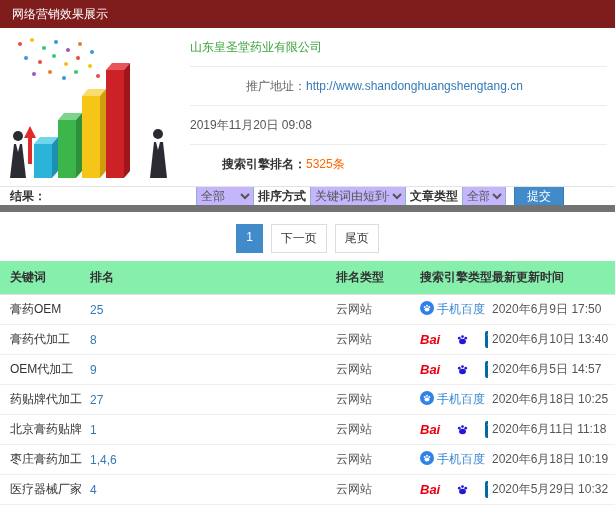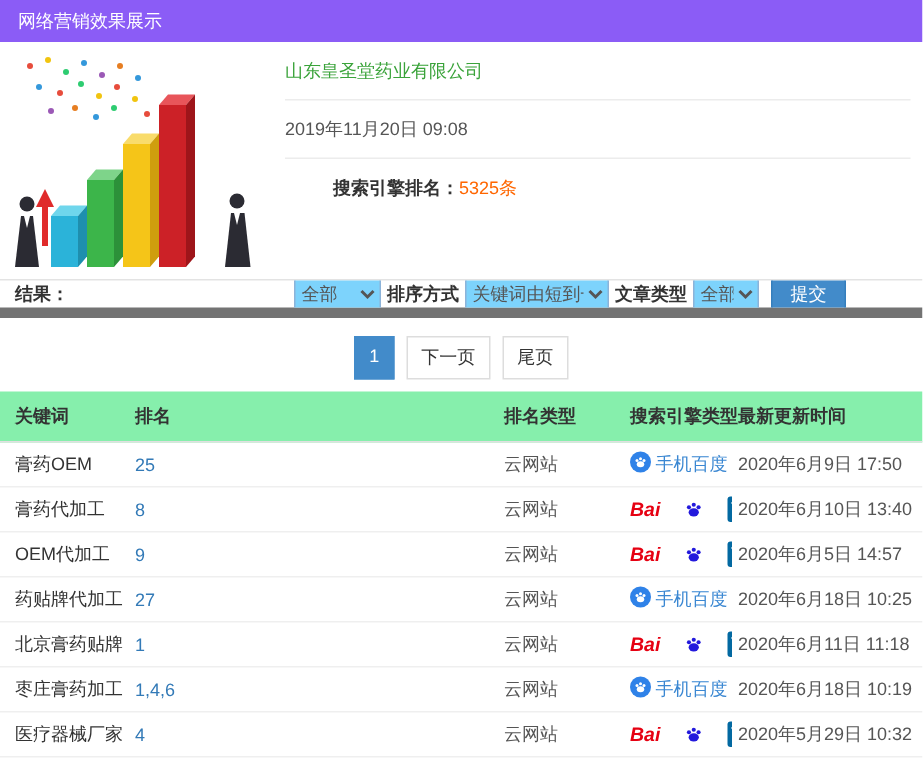--- a/index.html
+++ b/index.html
@@ -3,40 +3,40 @@
 <meta charset="utf-8">
 <style>
   * { box-sizing: border-box; }
   html,body { margin:0; padding:0; }
   body {
     width:615px; height:520px; overflow:hidden; position:relative;
     background:#fff; color:#333;
     font-family:"Liberation Sans","DejaVu Sans",sans-serif; font-size:12px;
   }
   
-  .app-header { background:#8b5cf6; color:#fff; height:28px; line-height:28px; padding-left:12px; font-size:12px; }
+  .app-header { background:#7f1d1d; color:#fff; height:28px; line-height:28px; padding-left:12px; font-size:12px; }
   
   .top-section { position:relative; height:158px; }
   .illustration-box { position:absolute; left:6px; top:4px; width:180px; height:150px; }
   .info { margin-left:190px; padding-right:8px; }
   .info-row { height:39px; display:flex; align-items:center; border-bottom:1px solid #ececec; }
   .info-row:last-child { border-bottom:none; }
   .info-label { width:116px; text-align:right; color:#666; flex:none; }
   .info-row.bold .info-label { font-weight:bold; color:#333; }
   .val-green { color:#3aa33a; text-decoration:none; }
   .val-link  { color:#337ab7; text-decoration:none; }
   .val-plain { color:#555; }
   .val-orange{ color:#ff6600; }
   
   .filter-bar { height:26px; border-top:1px solid #e3e3e3; border-bottom:7px solid #737373;
     display:flex; align-items:center; padding-left:10px; white-space:nowrap; overflow:hidden; }
   .f-result { font-weight:bold; color:#333; }
   .f-group { margin-left:150px; display:flex; align-items:center; gap:4px; flex:none; }
   .f-label { font-weight:bold; color:#333; }
-  .filter-bar select { height:23px; font-size:12px; color:#555; border:1px solid #8cb3d9; background:#7dd3fc; border-radius:2px; }
+  .filter-bar select { height:23px; font-size:12px; color:#555; border:1px solid #8cb3d9; background:#c4b5fd; border-radius:2px; }
   .sel-engine { width:58px; }
   .sel-sort { width:96px; }
   .sel-article { width:44px; }
   .submit-btn { background:#428bca; color:#fff; border:1px solid #357ebd; padding:4px 12px; border-radius:3px; font-size:12px; margin-left:4px; cursor:pointer; }
   
   .pagination { display:flex; justify-content:center; gap:8px; padding:12px 0 8px; }
   .page { min-width:14px; padding:5px 9px; border:1px solid #ddd; text-align:center; color:#333; background:#fff; cursor:pointer; text-decoration:none; }
   .page.current { background:#428bca; border-color:#428bca; color:#fff; }
   
   table { width:100%; border-collapse:collapse; font-size:12px; table-layout:fixed; }
@@ -126,20 +126,24 @@
         <path d="M144,146 L148,110 L157,110 L161,146 Z" fill="#2b2b33"></path>
         <path d="M150,110 L152,118 L154,110 Z" fill="#ffffff"></path>
       </g>
     </svg>
   </div>
   <div class="info">
     <div class="info-row">
       <a class="val-green" href="#">山东皇圣堂药业有限公司</a>
     </div>
     <div class="info-row">
+      <span class="info-label">推广地址：</span>
+      <a class="val-link" href="#">http://www.shandonghuangshengtang.cn</a>
+    </div>
+    <div class="info-row">
       <span class="val-plain">2019年11月20日 09:08</span>
     </div>
     <div class="info-row bold">
       <span class="info-label">搜索引擎排名：</span>
       <span class="val-orange">5325条</span>
     </div>
   </div>
 </div>
 
 <div class="filter-bar">

